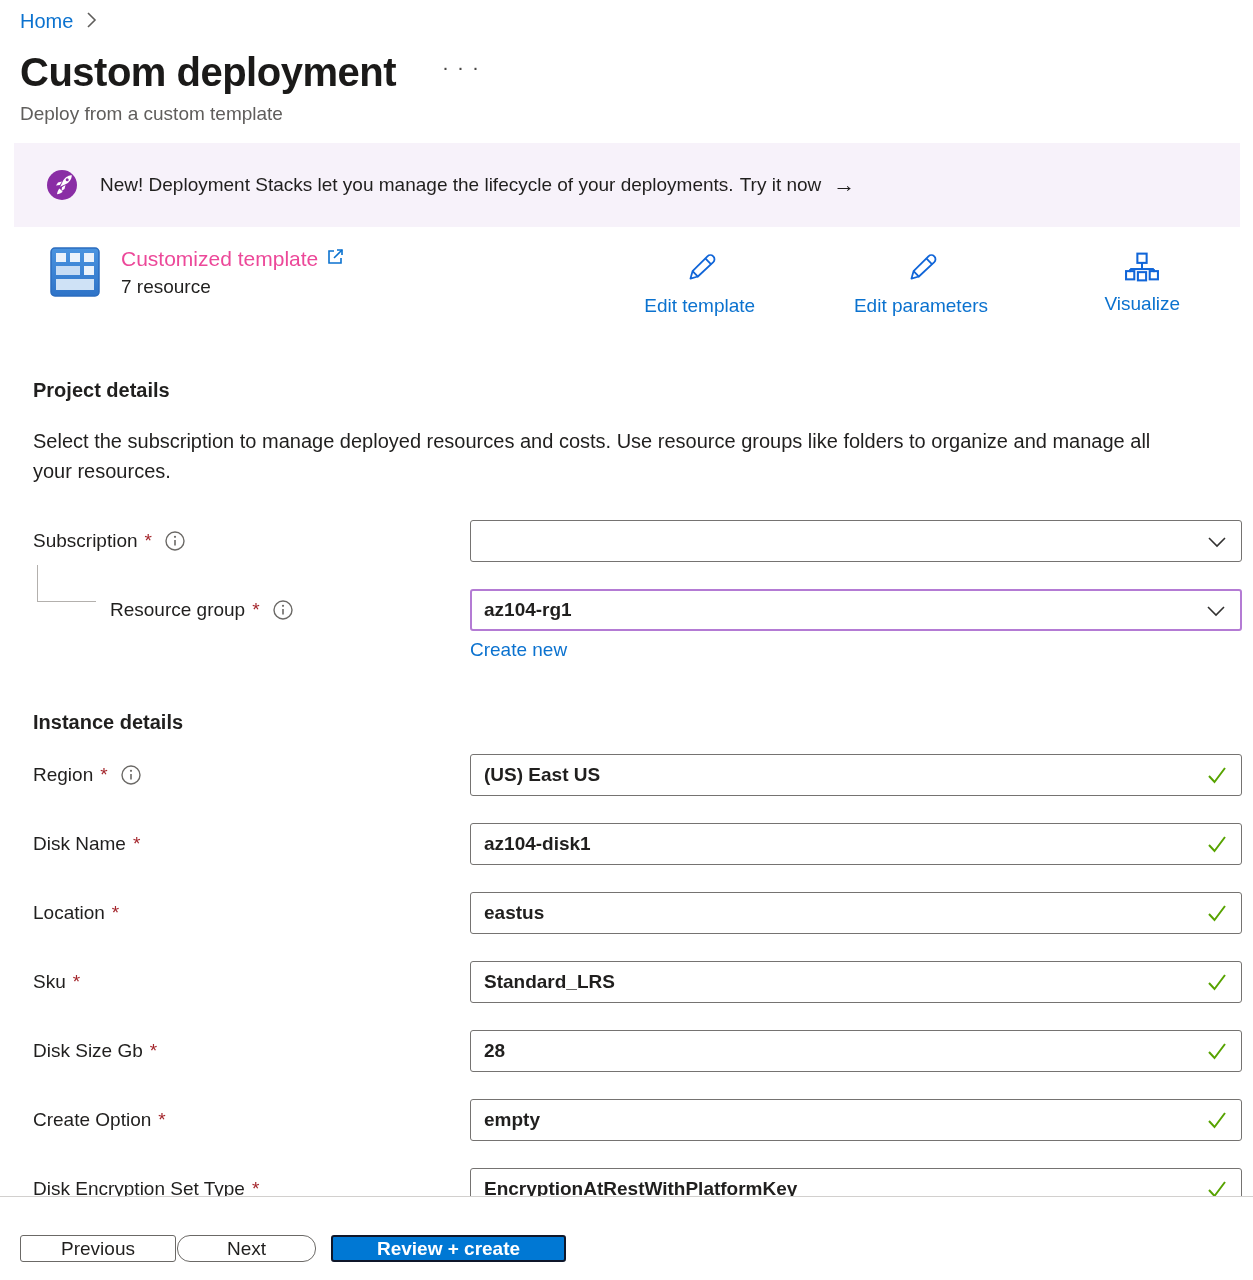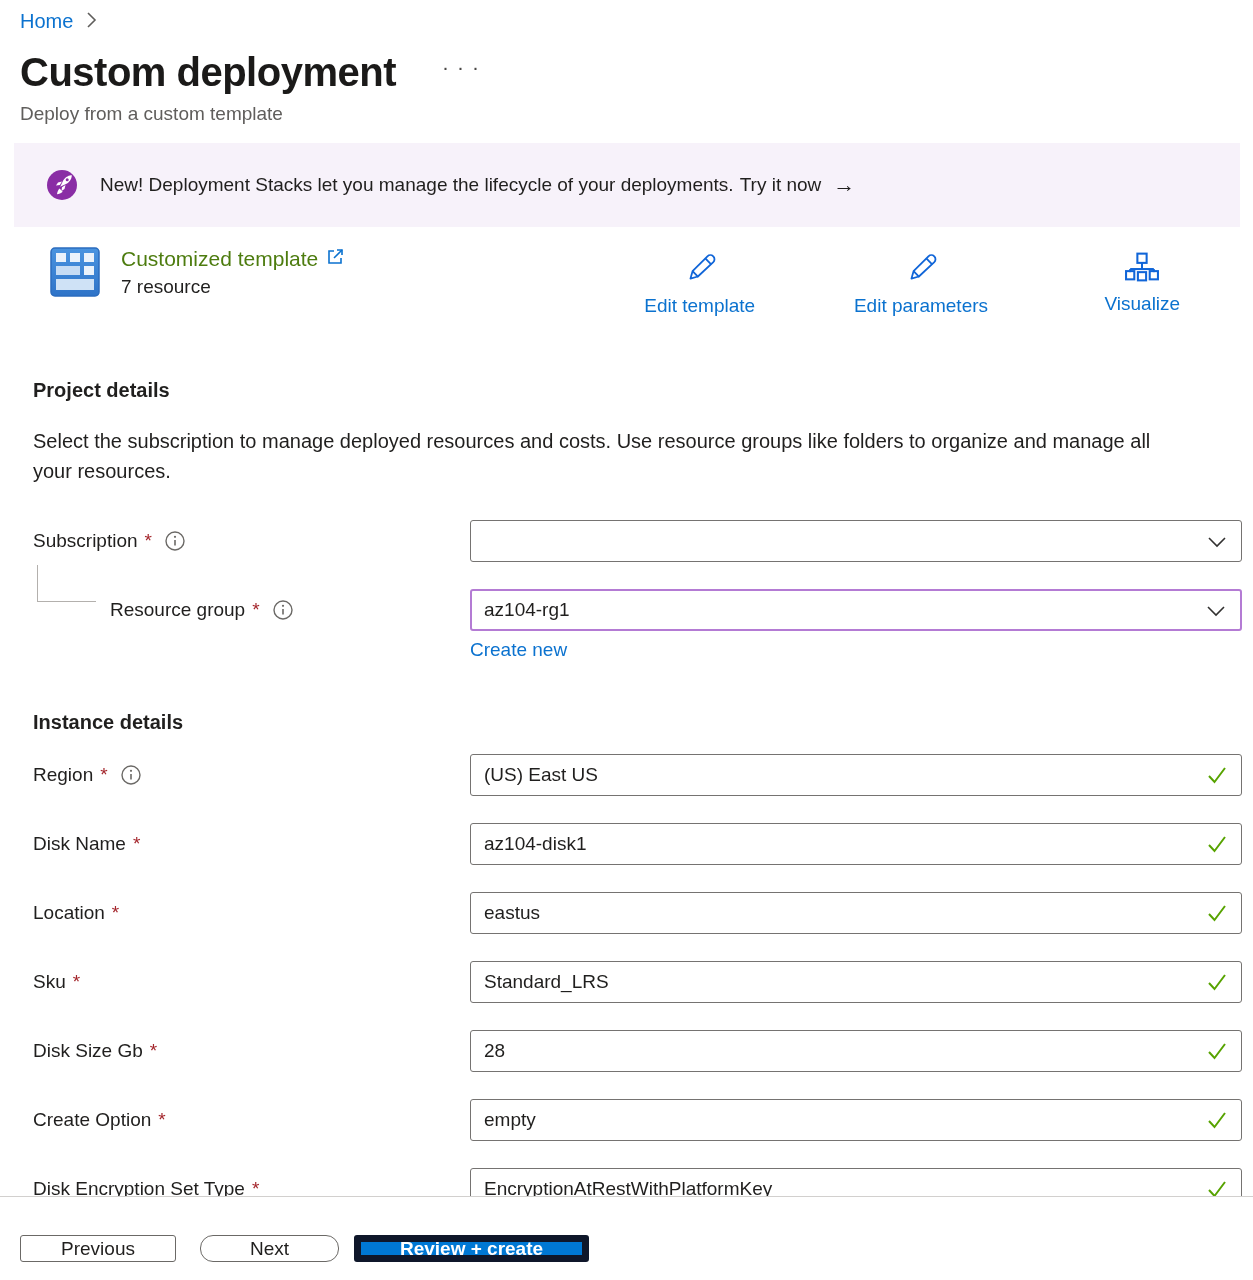--- a/index.html
+++ b/index.html
@@ -20,54 +20,54 @@
   
   .banner { margin:18px 13px 0 14px; height:84px; background:#f7f2fa; display:flex; align-items:center; padding-left:33px; }
   .badge { width:30px; height:30px; border-radius:50%; background:#8a2da5; display:flex; align-items:center; justify-content:center; flex:0 0 auto; }
   .banner-text { margin-left:23px; font-size:19px; color:#201f1e; }
   .banner-cta { margin-left:6px; font-size:19px; color:#201f1e; cursor:pointer; }
   .banner-arrow { margin-left:12px; font-size:22px; color:#201f1e; line-height:1; }
   
   .template-band { position:relative; margin-top:20px; height:72px; }
   .template-card { position:absolute; left:50px; top:0; display:flex; }
   .template-info { margin-left:21px; }
-  .template-link { color:#4d7c0f; font-size:21px; text-decoration:none; cursor:pointer; display:inline-flex; align-items:center; gap:8px; }
+  .template-link { color:#ec4899; font-size:21px; text-decoration:none; cursor:pointer; display:inline-flex; align-items:center; gap:8px; }
   .template-meta { font-size:19px; color:#201f1e; margin-top:5px; }
   .toolbar { position:absolute; left:589px; top:4px; width:664px; display:flex; }
   .tool-btn { flex:1; display:flex; flex-direction:column; align-items:center; gap:6px; cursor:pointer; }
   .tool-label { color:#0b72cf; font-size:19px; }
   
   .section-heading { margin:60px 0 0 33px; font-size:20px; font-weight:700; color:#201f1e; }
   .section-desc { margin:24px 40px 0 33px; font-size:20px; line-height:30px; color:#201f1e; max-width:1150px; }
   
   .form { margin-top:34px; position:relative; }
   .frow { display:flex; align-items:center; margin:0 11px 27px 33px; }
   .flabel { width:437px; flex:0 0 437px; font-size:19px; color:#201f1e; display:flex; align-items:center; }
   .req { color:#a4262c; margin-left:7px; font-size:19px; }
   .info-icon { margin-left:13px; display:inline-flex; }
   .indent { padding-left:77px; }
-  .control { flex:1 1 auto; position:relative; }
+  .control { flex:1 1 auto; position:relative;font-weight:bold; }
   .input-box { position:relative; height:42px; border:1px solid #757371; border-radius:3px; background:#fff;
                display:flex; align-items:center; padding:0 46px 0 13px; font-size:19px; color:#201f1e; cursor:pointer; }
   .input-box.focused { border:2px solid #b47bd4; padding-left:12px; }
   .box-icon { position:absolute; right:13px; top:50%; transform:translateY(-50%); display:flex; }
   .connector { position:absolute; left:37px; top:45px; width:59px; height:37px;
                border-left:1px solid #b3b0ad; border-bottom:1px solid #b3b0ad; }
   .create-new { margin:-19px 0 24px 470px; font-size:19px; }
   .create-new a { color:#0b72cf; text-decoration:none; cursor:pointer; }
   .instance-heading { margin-top:50px; }
   .first-instance-row { margin-top:20px; }
   
   .footer { position:absolute; left:0; right:0; bottom:0; height:84px; background:#fff;
             border-top:1px solid #d2d0ce; display:flex; align-items:flex-start; padding:38px 0 0 20px; }
   .btn { height:27px; border:1px solid #6b6966; border-radius:3px; background:#fff; font-size:19px; color:#201f1e;
          display:flex; align-items:center; justify-content:center; cursor:pointer; font-family:"Liberation Sans",sans-serif; }
   .btn-prev { width:156px; }
-  .btn-next { width:139px; margin-left:24px;border-radius:13px; }
-  .btn-primary { width:235px; margin-left:15px; background:#0078d4; border:7px solid #0f172a; color:#fff; font-weight:700; }
+  .btn-next { width:139px; margin-left:1px;border-radius:13px; }
+  .btn-primary { width:235px; margin-left:15px; background:#0078d4; border:2px solid #0f172a; color:#fff; font-weight:700; }
 </style>
 </head>
 <body>
 
 <svg width="0" height="0" style="position:absolute">
   <defs>
     <linearGradient id="tplGrad" x1="0" y1="0" x2="0" y2="1">
       <stop offset="0" stop-color="#4a94e0"></stop>
         <stop offset="1" stop-color="#2e73c8"></stop>
     </linearGradient>

